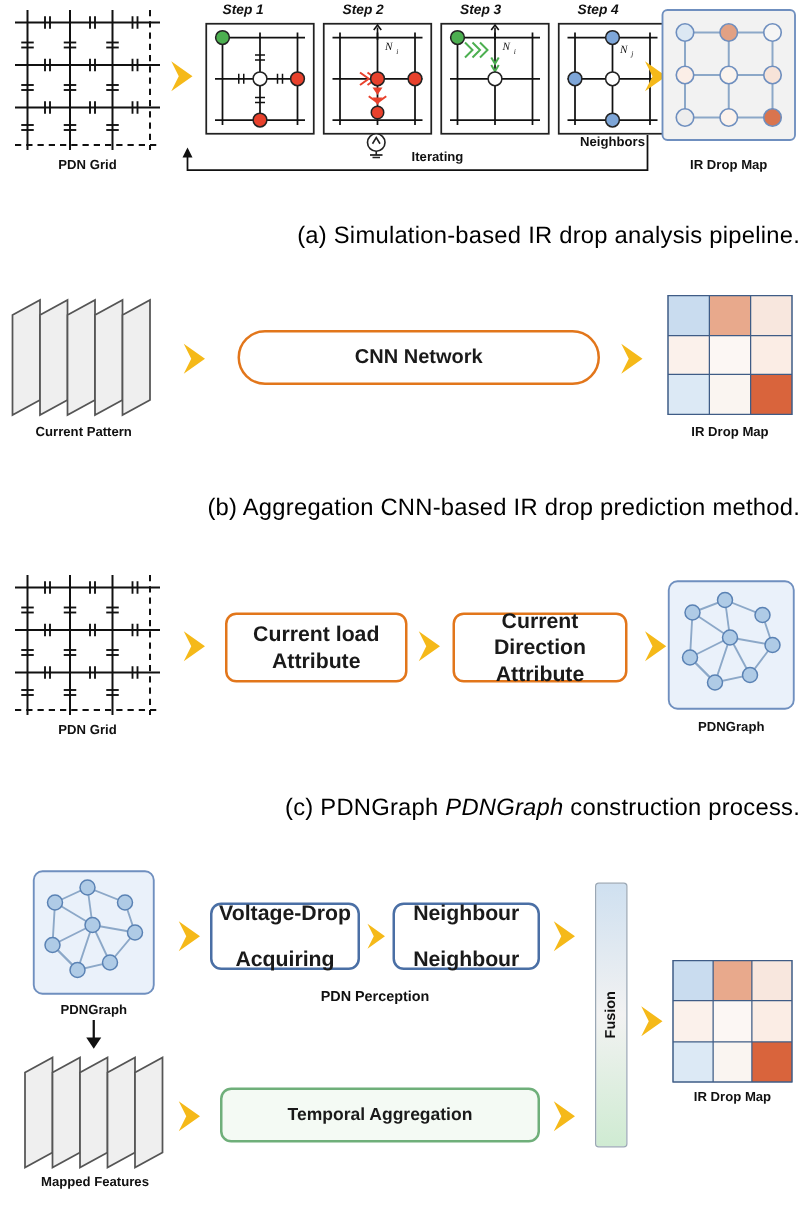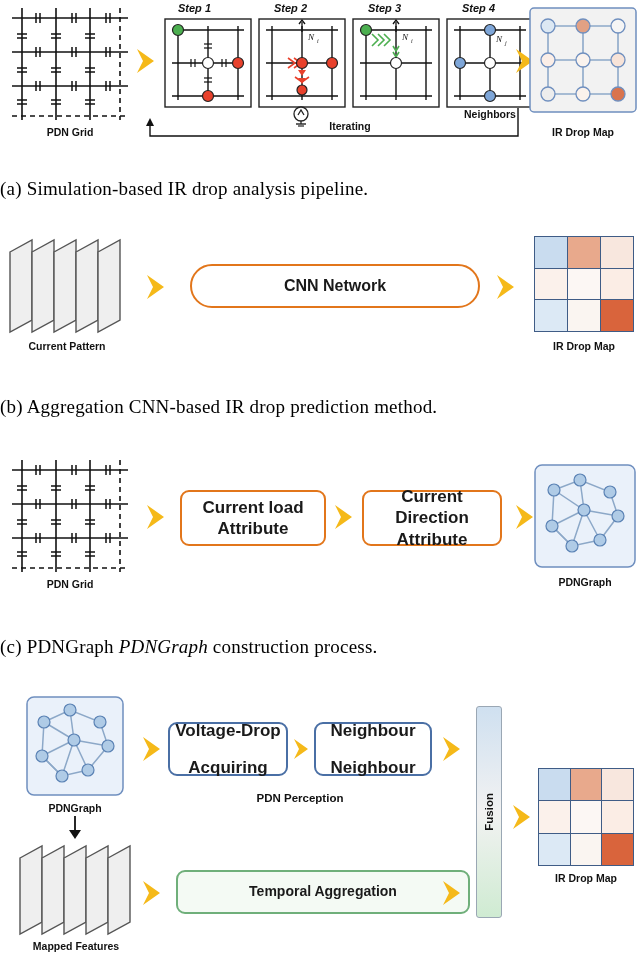--- a/index.html
+++ b/index.html
@@ -9,23 +9,23 @@
     height: 970px;
     background: #ffffff;
     font-family: "Liberation Sans", sans-serif;
     position: relative;
     overflow: hidden;
   }
   .fig { position: absolute; left: 0; width: 640px; }
 
   
   .caption {
-    font-family: Liberation Serif, serif;
+    font-family: Liberation Sans, sans-serif;
     font-size: 19px;
-    text-align: left;
+    text-align: right;
     color: #000;
     width: 640px;
     letter-spacing: .2px;
   }
   .caption .it { font-style: italic; }
 
   
   .rbox {
     border: 2px solid #E2761B;
     border-radius: 9px;
@@ -512,21 +512,21 @@
       <path d="M1 1 L15 11 L1 21 L6 11 Z" fill="#F5B919"></path>
     </svg>
 
   <div class="rbox blue" style="left:314px;top:38px;width:118px;height:54px;flex-direction:column;">
     <span>Neighbour</span>
     <span>Neighbour</span>
   </div>
 
   <div class="label" style="left:190px;top:108px;width:220px;font-size:11.5px;">PDN Perception</div>
 
-  <div class="rbox green" style="left:176px;top:186px;width:294px;height:44px;font-size:14px;background:#F4FAF4;">Temporal Aggregation</div>
+  <div class="rbox green" style="left:176px;top:186px;width:256px;height:44px;font-size:14px;background:#F4FAF4;">Temporal Aggregation</div>
 
   <svg class="chev" style="left:442px;top:52px;" width="22" height="26" viewBox="0 0 22 26">
       <path d="M1 1 L18 13 L1 25 L7 13 Z" fill="#F5B919"></path>
     </svg>
   <svg class="chev" style="left:442px;top:196px;" width="22" height="26" viewBox="0 0 22 26">
       <path d="M1 1 L18 13 L1 25 L7 13 Z" fill="#F5B919"></path>
     </svg>
 
   <div class="fusion" style="left:476px;top:22px;width:26px;height:212px;">
     <span>Fusion</span>

